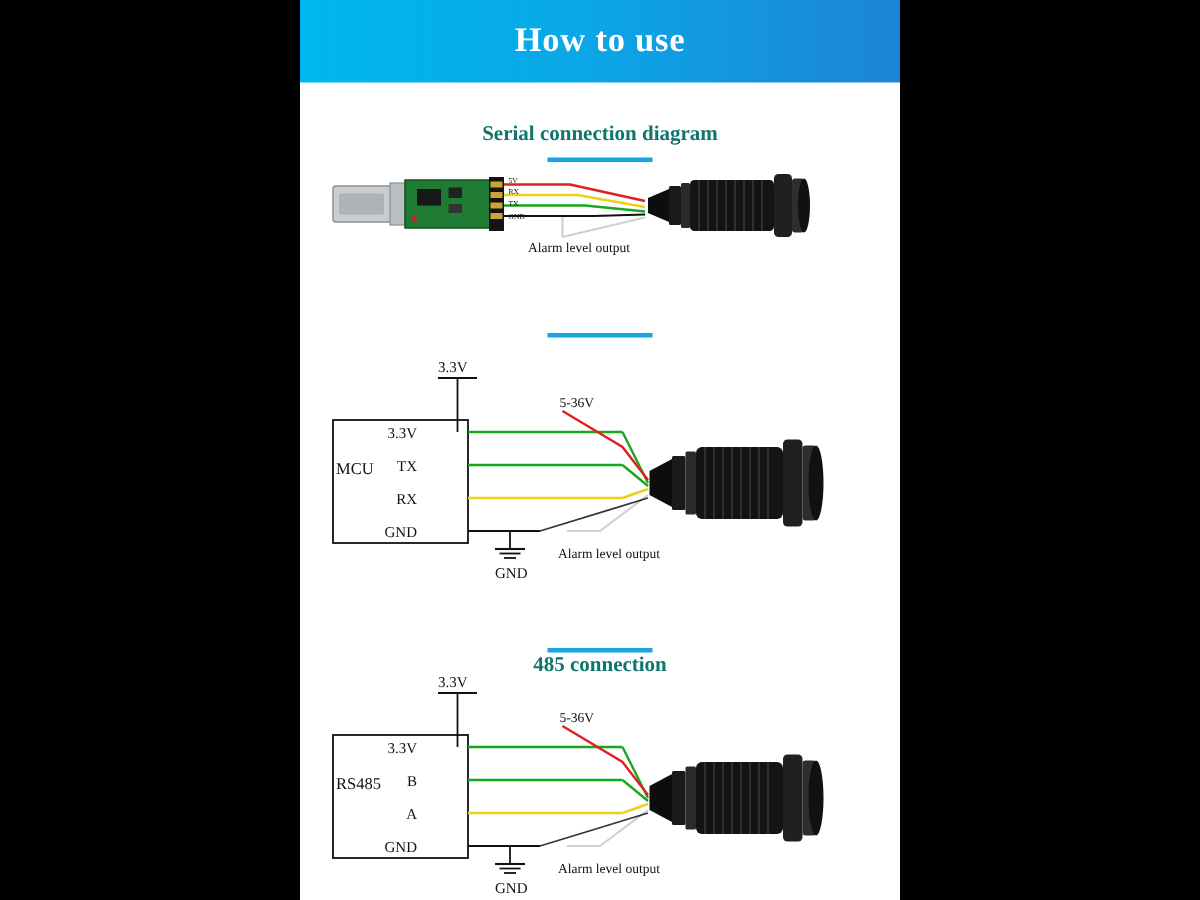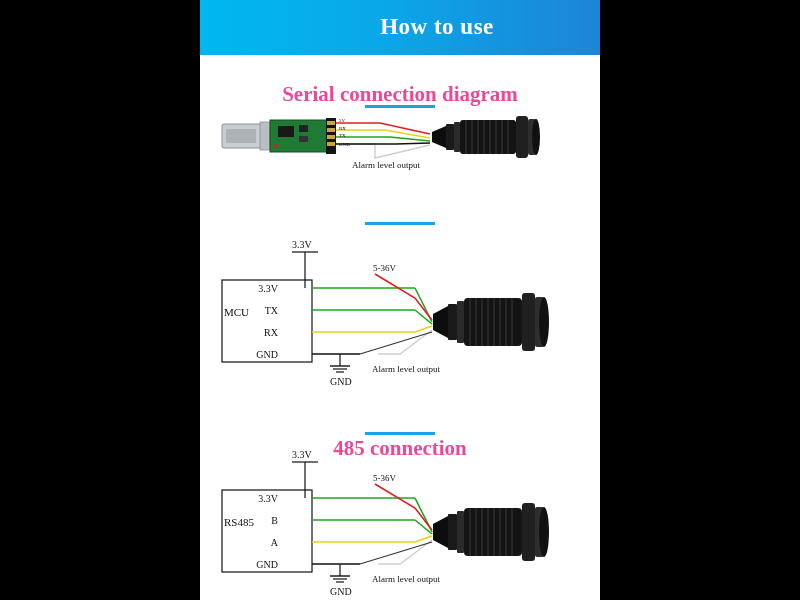--- a/index.html
+++ b/index.html
@@ -40,30 +40,29 @@
   .banner-title {
     position: absolute;
     width: 100%;
     top: 14px;
     text-align: center;
     color: #ffffff;
     font-size: 23px;
     font-weight: bold;
     font-family: "Liberation Serif", serif;
     letter-spacing: 0.5px;
-    padding-left: 37px;
   }
   
   .sec-title {
     position: absolute;
     width: 100%;
     text-align: center;
-    font-size: 21px;
+    font-size: 14px;
     font-weight: bold;
-    color: #ec4899;
+    color: #0f766e;
     font-family: "Liberation Serif", serif;
   }
   .sec-underline {
     position: absolute;
     height: 3px;
     background: #1ba5e0;
     left: 50%;
     transform: translateX(-50%);
     width: 70px;
   }

